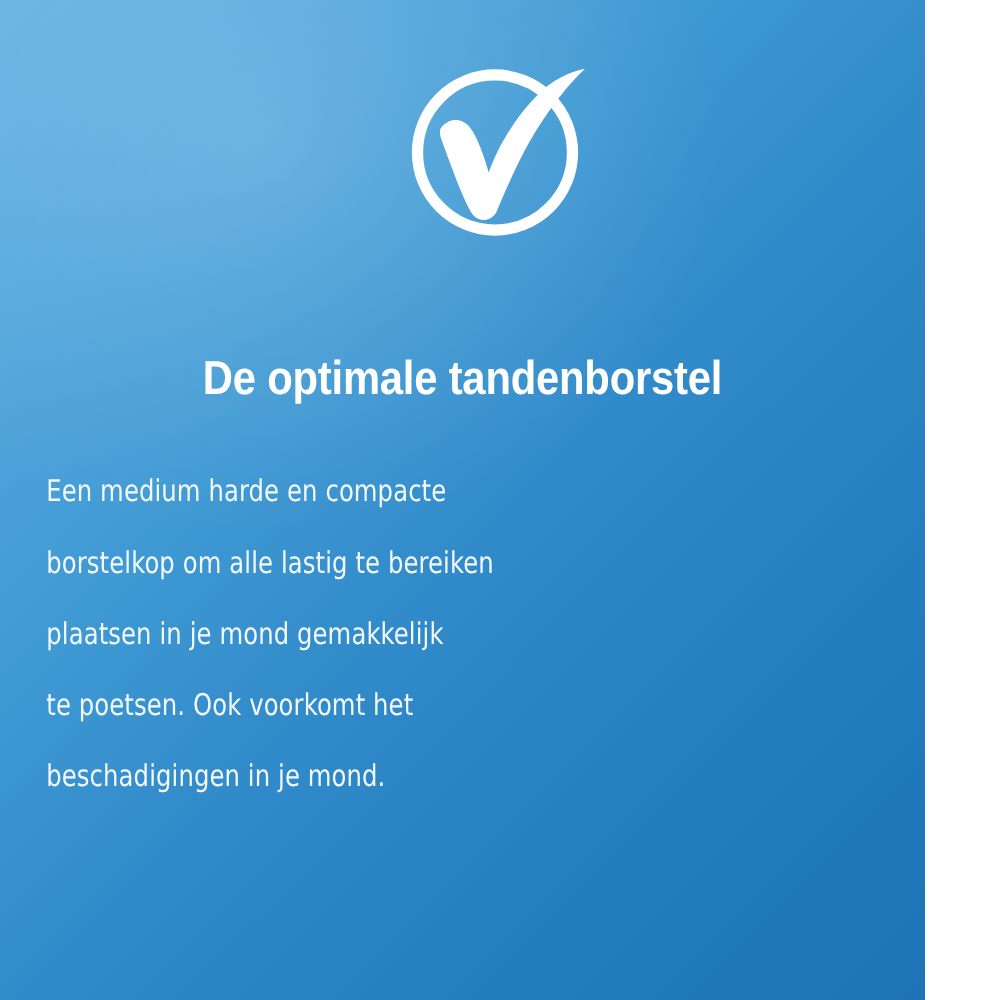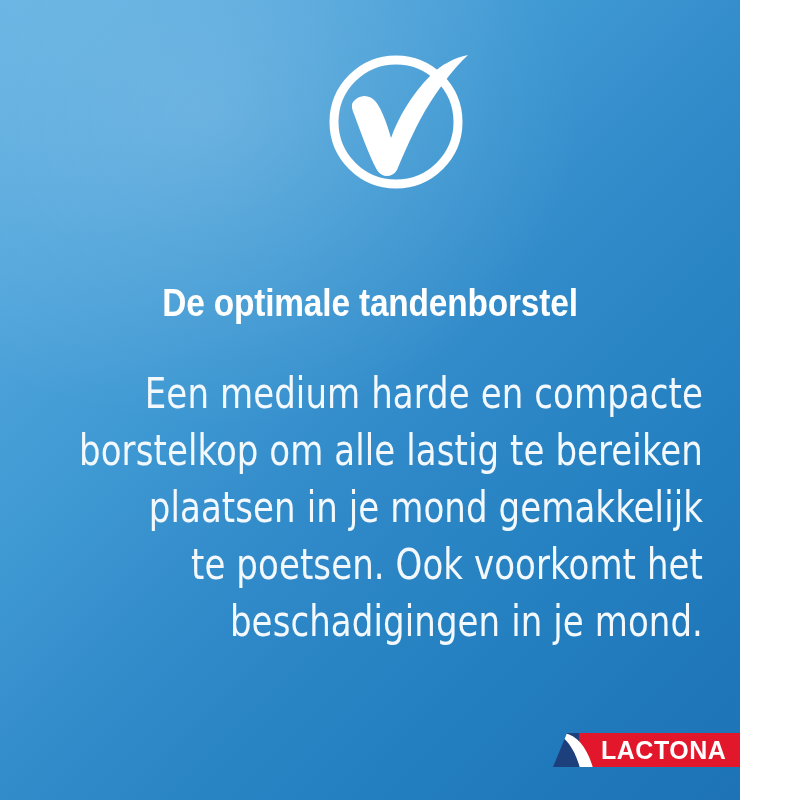--- a/index.html
+++ b/index.html
@@ -71,25 +71,25 @@
     transform-origin: 50% 50%;
     white-space: nowrap;
   }
 
   
   .body-copy {
     position: absolute;
     left: 0;
     right: 0;
     top: 365px;
-    text-align: right;
+    text-align: left;
     color: #f2f8fc;
     font-family: "DejaVu Sans Condensed", "Liberation Sans", sans-serif;
     font-weight: 300;
-    font-size: 42px;
+    font-size: 24px;
     line-height: 57px;
     letter-spacing: 0.1px;
   }
   .body-copy .copy-line {
     display: block;
     transform: scaleX(0.9);
     transform-origin: 50% 50%;
     white-space: nowrap;
   }
 
@@ -142,37 +142,14 @@
   <div class="headline">De optimale tandenborstel</div>
 
   <div class="body-copy">
     <span class="copy-line">Een medium harde en compacte</span>
     <span class="copy-line">borstelkop om alle lastig te bereiken</span>
     <span class="copy-line">plaatsen in je mond gemakkelijk</span>
     <span class="copy-line">te poetsen. Ook voorkomt het</span>
     <span class="copy-line">beschadigingen in je mond.</span>
   </div>
 
-  <div class="logo">
-    <svg viewBox="0 0 224 38" xmlns="http://www.w3.org/2000/svg">
-      <defs>
-        <clipPath id="logoShape">
-
-          <path d="M 14 2 L 196 2 C 214 2, 222 10, 222 19
-                   C 222 28, 214 36, 196 36 L 0 36 Z"></path>
-        </clipPath>
-      </defs>
-
-      <g clip-path="url(#logoShape)">
-
-        <rect x="-4" y="0" width="44" height="38" fill="#1d3f7c"></rect>
-
-        <rect x="26" y="0" width="204" height="38" fill="#e2172b"></rect>
-
-        <path d="M 4 1 C 20 1, 33 12, 40 37 L 27 37 C 21 16, 12 5, 0 1 Z" fill="#ffffff"></path>
-        <path d="M 40 -2 L 52 -2 L 28 40 L 16 40 Z" fill="#ffffff" opacity="0"></path>
-      </g>
-
-      <text class="logo-wordmark" x="48" y="28">LACTONA</text>
-    </svg>
-  </div>
 
 </div>
 
 </body></html>

